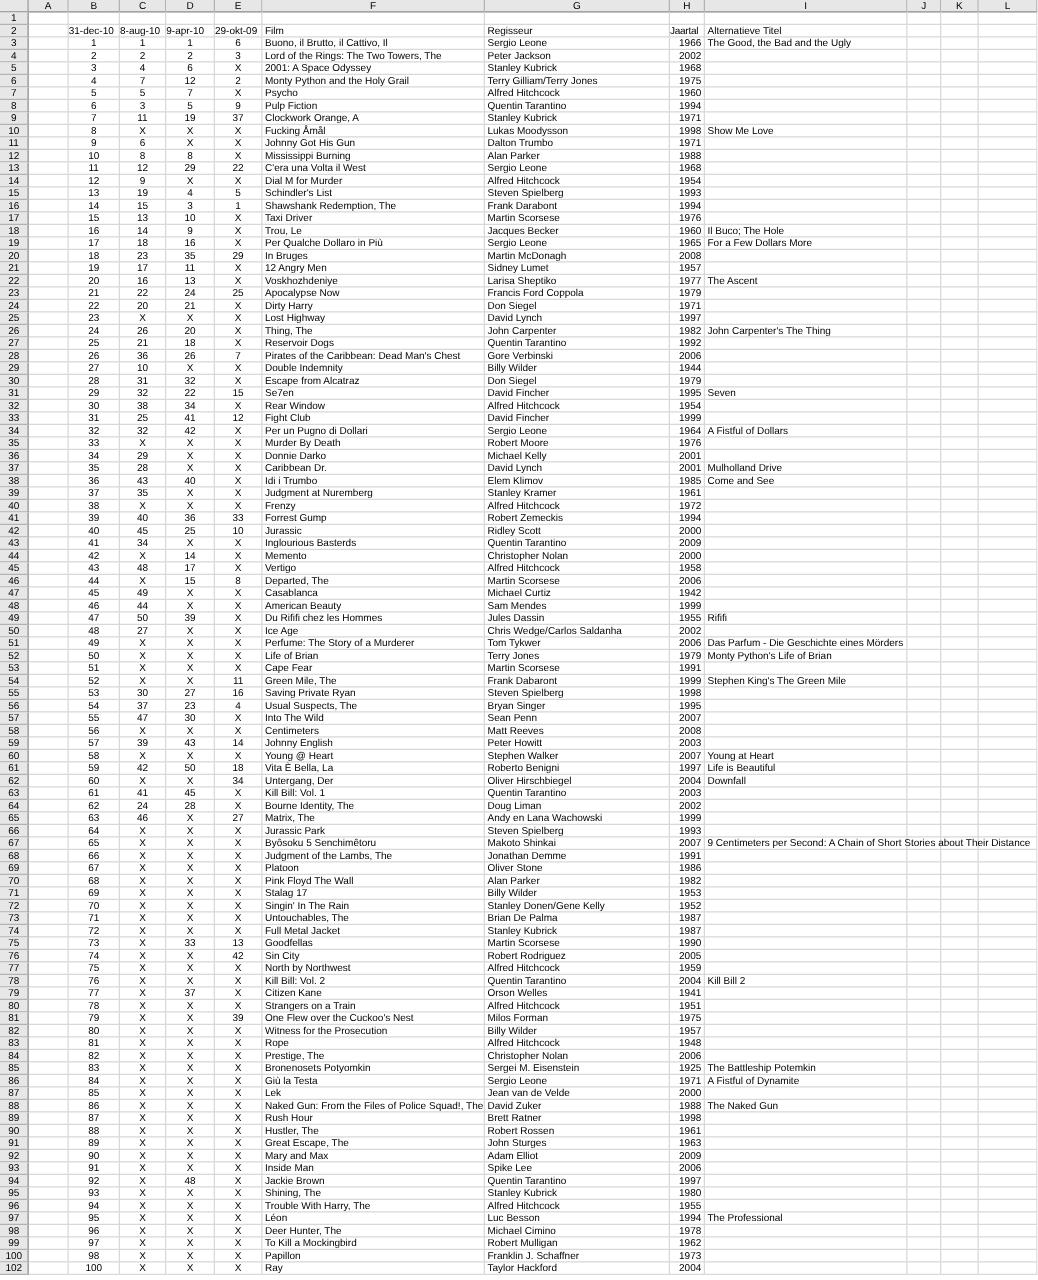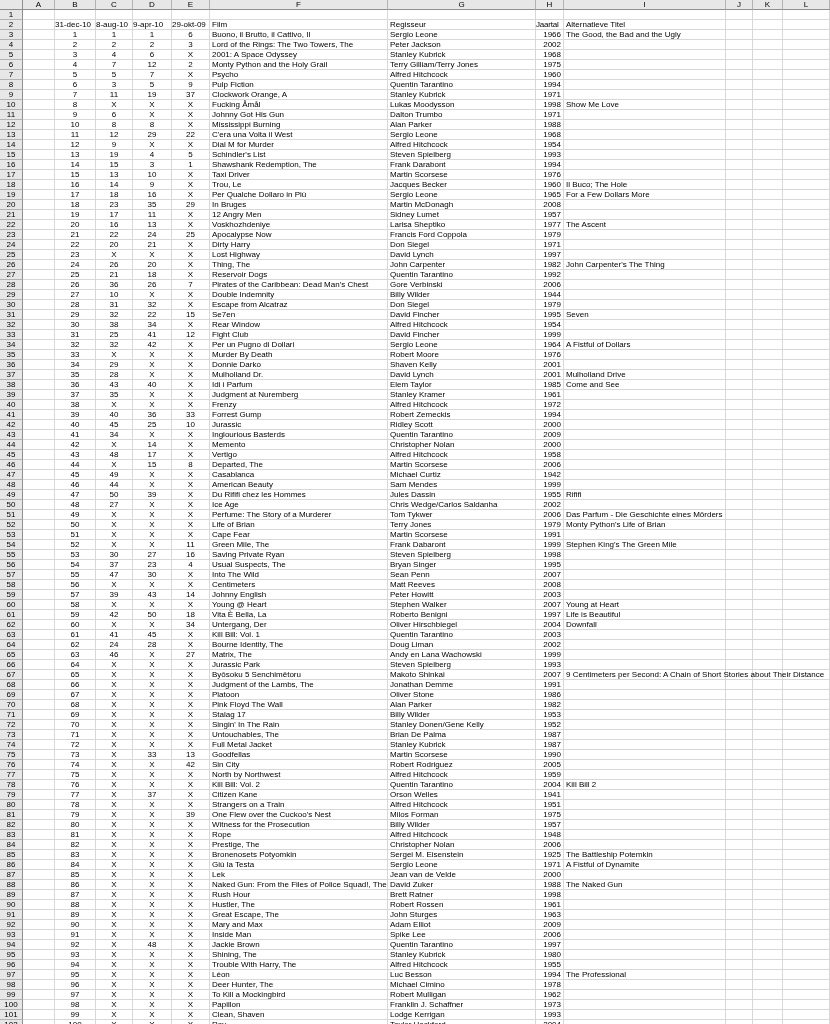--- a/index.html
+++ b/index.html
@@ -598,51 +598,51 @@
         <td class="num"></td>
       </tr>
       <tr>
         <th class="rowhdr">36</th>
         <td class="num"></td>
         <td class="num">34</td>
         <td class="num">29</td>
         <td class="num">X</td>
         <td class="num">X</td>
         <td class="txt">Donnie Darko</td>
-        <td class="txt">Shaven Kelly</td>
+        <td class="txt">Michael Kelly</td>
         <td class="yr">2001</td>
         <td class="spill"></td>
         <td class="num"></td>
         <td class="num"></td>
         <td class="num"></td>
       </tr>
       <tr>
         <th class="rowhdr">37</th>
         <td class="num"></td>
         <td class="num">35</td>
         <td class="num">28</td>
         <td class="num">X</td>
         <td class="num">X</td>
-        <td class="txt">Mulholland Dr.</td>
+        <td class="txt">Caribbean Dr.</td>
         <td class="txt">David Lynch</td>
         <td class="yr">2001</td>
         <td class="spill">Mulholland Drive</td>
         <td class="num"></td>
         <td class="num"></td>
         <td class="num"></td>
       </tr>
       <tr>
         <th class="rowhdr">38</th>
         <td class="num"></td>
         <td class="num">36</td>
         <td class="num">43</td>
         <td class="num">40</td>
         <td class="num">X</td>
-        <td class="txt">Idi i Parfum</td>
-        <td class="txt">Elem Taylor</td>
+        <td class="txt">Idi i Trumbo</td>
+        <td class="txt">Elem Klimov</td>
         <td class="yr">1985</td>
         <td class="spill">Come and See</td>
         <td class="num"></td>
         <td class="num"></td>
         <td class="num"></td>
       </tr>
       <tr>
         <th class="rowhdr">39</th>
         <td class="num"></td>
         <td class="num">37</td>
@@ -1566,35 +1566,20 @@
         <td class="num">X</td>
         <td class="txt">Papillon</td>
         <td class="txt">Franklin J. Schaffner</td>
         <td class="yr">1973</td>
         <td class="spill"></td>
         <td class="num"></td>
         <td class="num"></td>
         <td class="num"></td>
       </tr>
       <tr>
-        <th class="rowhdr">101</th>
-        <td class="num"></td>
-        <td class="num">99</td>
-        <td class="num">X</td>
-        <td class="num">X</td>
-        <td class="num">X</td>
-        <td class="txt">Clean, Shaven</td>
-        <td class="txt">Lodge Kerrigan</td>
-        <td class="yr">1993</td>
-        <td class="spill"></td>
-        <td class="num"></td>
-        <td class="num"></td>
-        <td class="num"></td>
-      </tr>
-      <tr>
         <th class="rowhdr">102</th>
         <td class="num"></td>
         <td class="num">100</td>
         <td class="num">X</td>
         <td class="num">X</td>
         <td class="num">X</td>
         <td class="txt">Ray</td>
         <td class="txt">Taylor Hackford</td>
         <td class="yr">2004</td>
         <td class="spill"></td>

